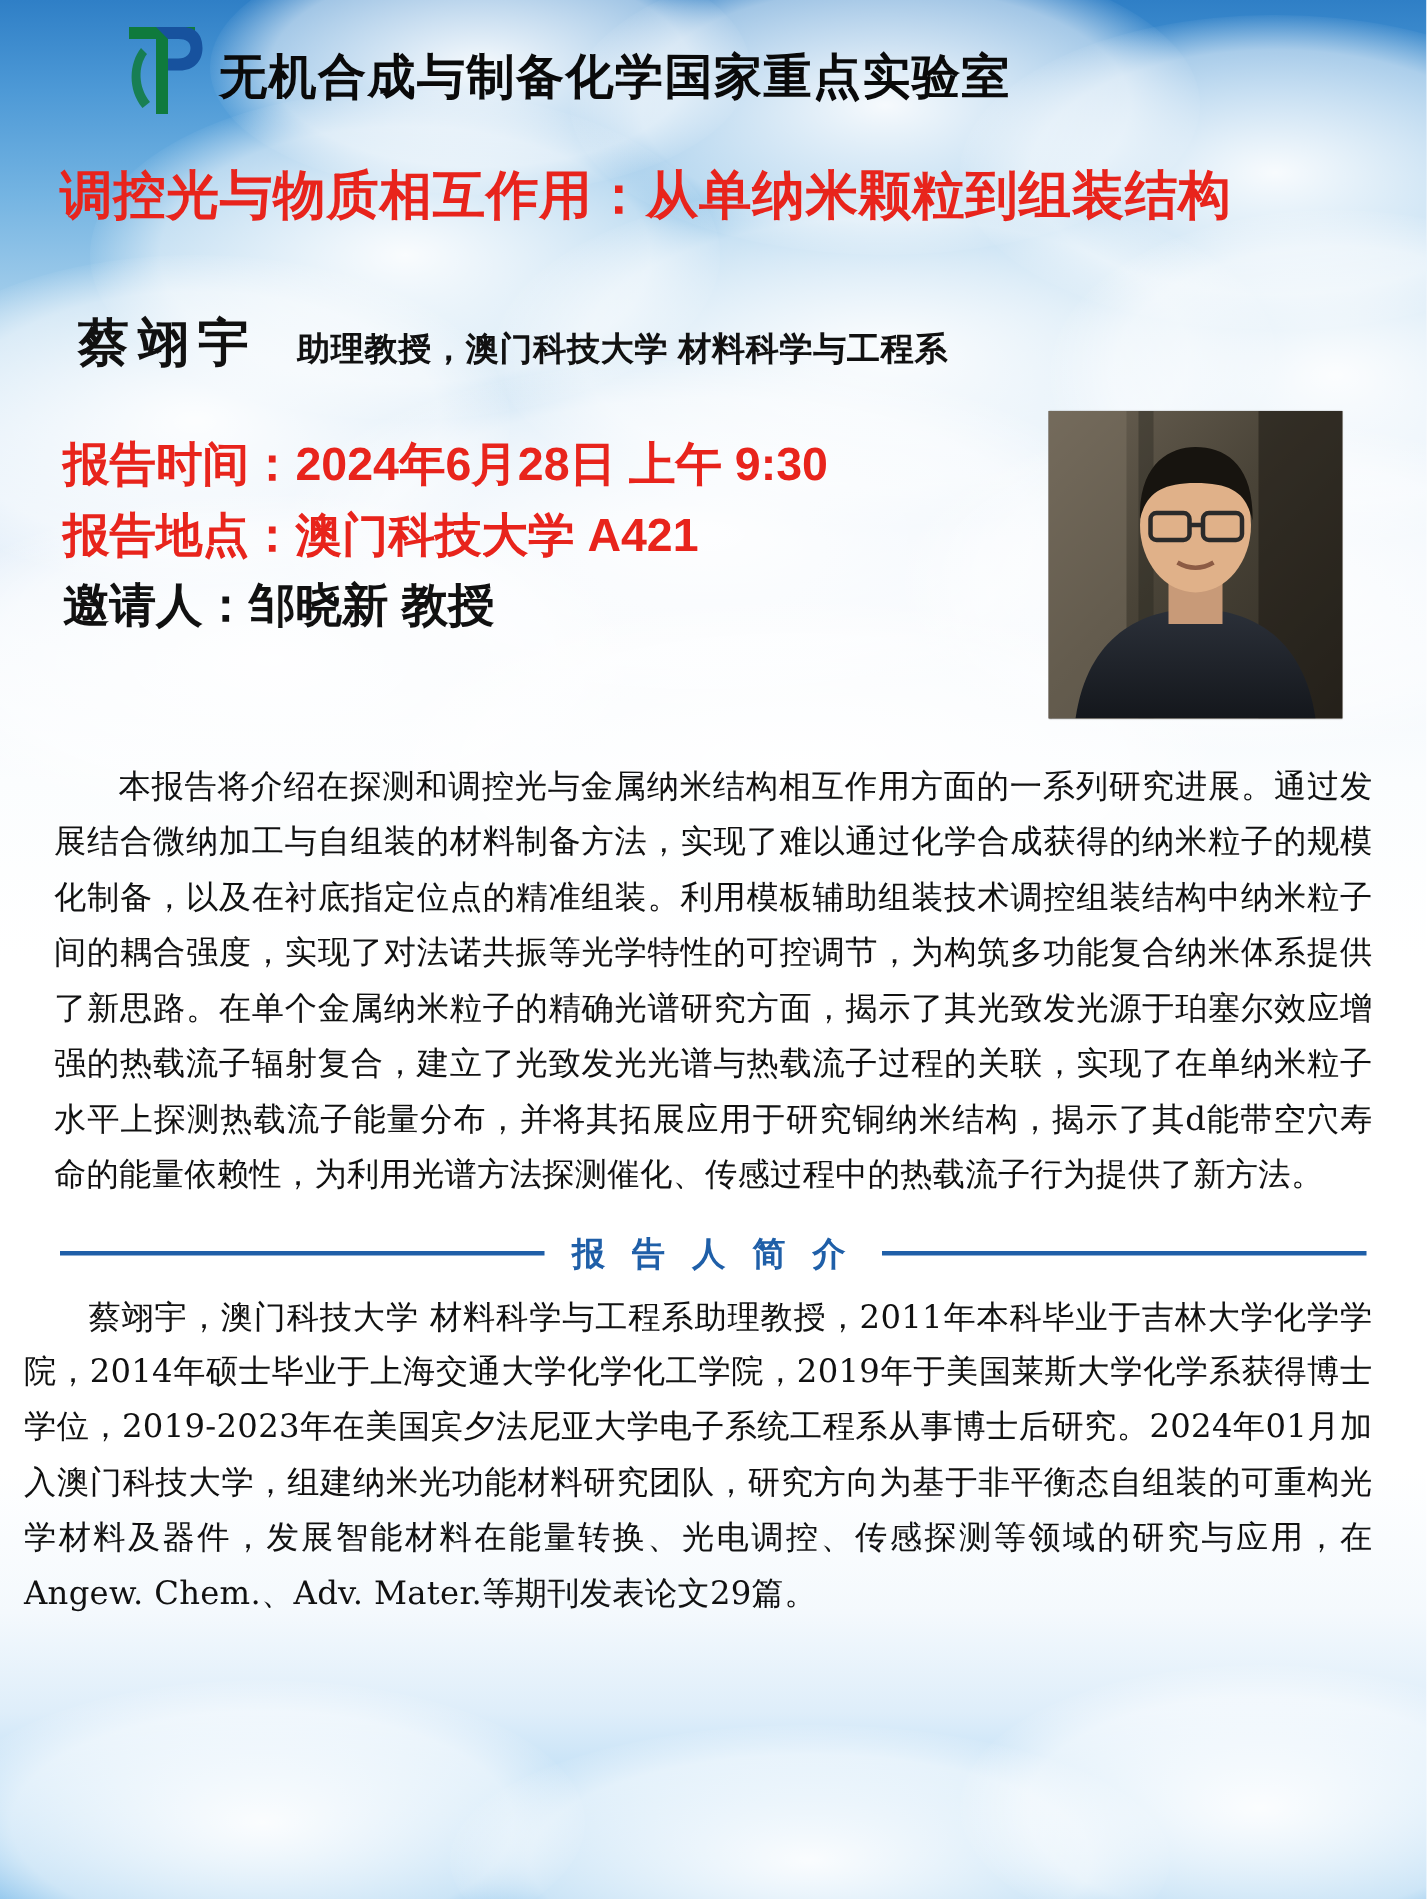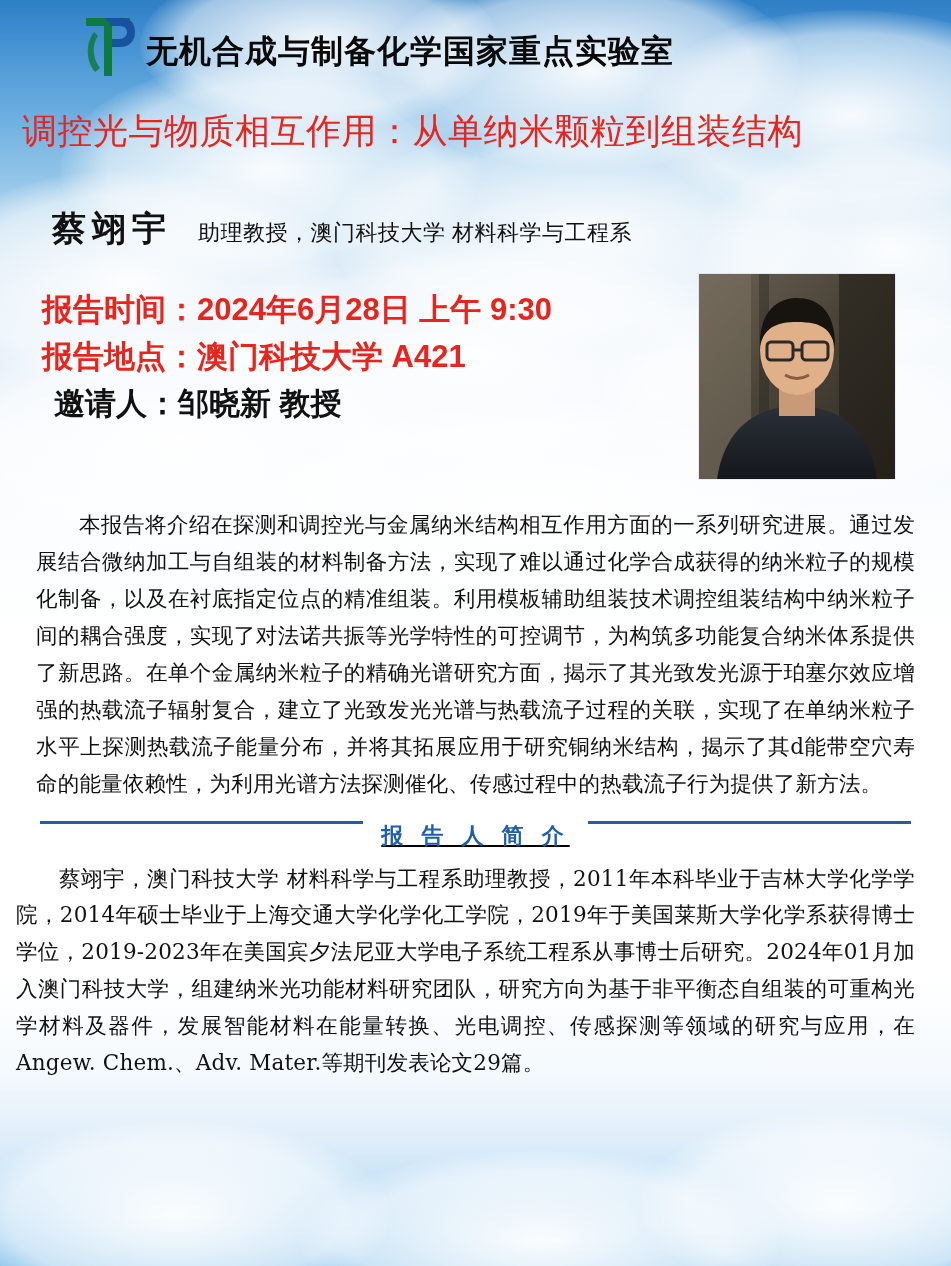--- a/index.html
+++ b/index.html
@@ -84,43 +84,43 @@
     top: 30px;
     font-size: 32px;
     font-weight: bold;
     color: #0a0a0a;
     letter-spacing: 1px;
     white-space: nowrap;
   }
 
   
   .talk-title {
-    margin: 10px 42px 0 22px;
+    margin: 10px 42px 0 40px;
     font-size: 35px;
-    font-weight: normal;
+    font-weight: bold;
     color: #e8241c;
     line-height: 1.45;
     letter-spacing: 0.5px;
   }
 
   
   .speaker-row {
     margin: 49px 0 0 52px;
     display: flex;
     align-items: baseline;
   }
   .speaker-name {
     font-size: 34px;
     font-weight: bold;
     color: #111;
     letter-spacing: 6px;
   }
   .speaker-affil {
     font-size: 22px;
-    font-weight: normal;
+    font-weight: bold;
     color: #111;
     margin-left: 26px;
     letter-spacing: 0.5px;
   }
 
   
   .meta-wrap {
     position: relative;
     margin-top: 22px;
     height: 215px;
@@ -130,21 +130,21 @@
     left: 42px;
     top: 12px;
   }
   .meta-line {
     font-size: 31px;
     font-weight: bold;
     line-height: 1.52;
     white-space: nowrap;
   }
   .meta-red { color: #e8241c; }
-  .meta-black { color: #111; margin-left: 12px; }
+  .meta-black { color: #111; }
 
   .photo {
     position: absolute;
     right: 56px;
     top: 0px;
     width: 196px;
     height: 205px;
     overflow: hidden;
     background: #5b5347;
     box-shadow: 0 0 1px rgba(0,0,0,0.4);
@@ -158,22 +158,22 @@
     line-height: 1.72;
     color: #111;
     text-align: justify;
     text-indent: 2em;
     letter-spacing: 0.2px;
   }
 
   
   .divider {
     display: flex;
+    align-items: center;
     margin: 18px 40px 4px 40px;
-    text-decoration: underline;
   }
   .divider .bar {
     flex: 1 1 auto;
     height: 3px;
     background: #1f5fa8;
   }
   .divider .dtext {
     padding: 0 18px;
     font-size: 22px;
     font-weight: bold;

